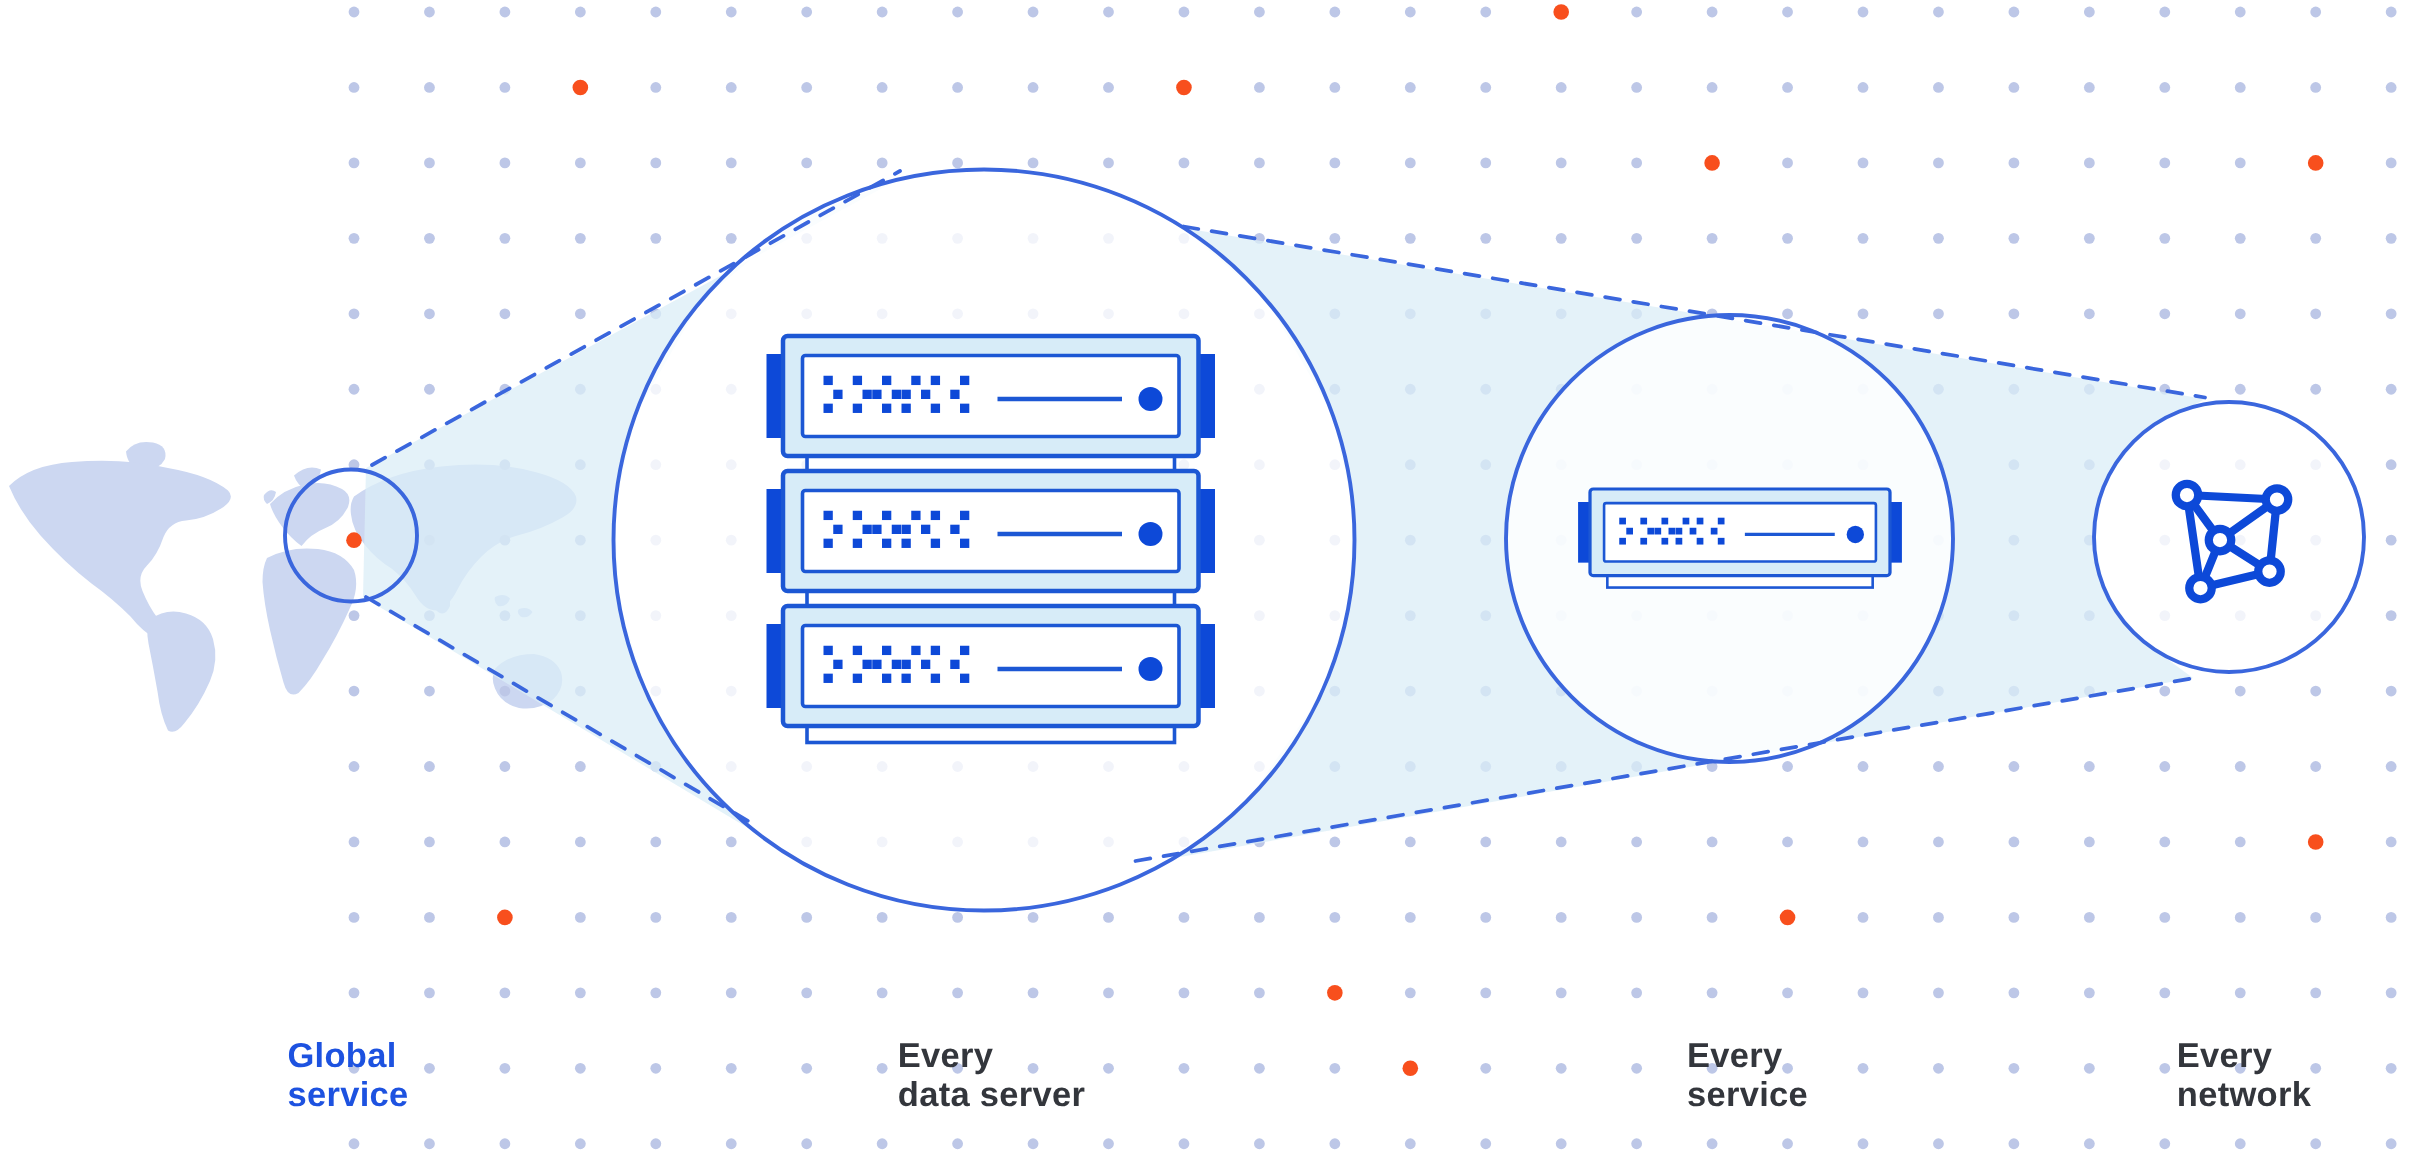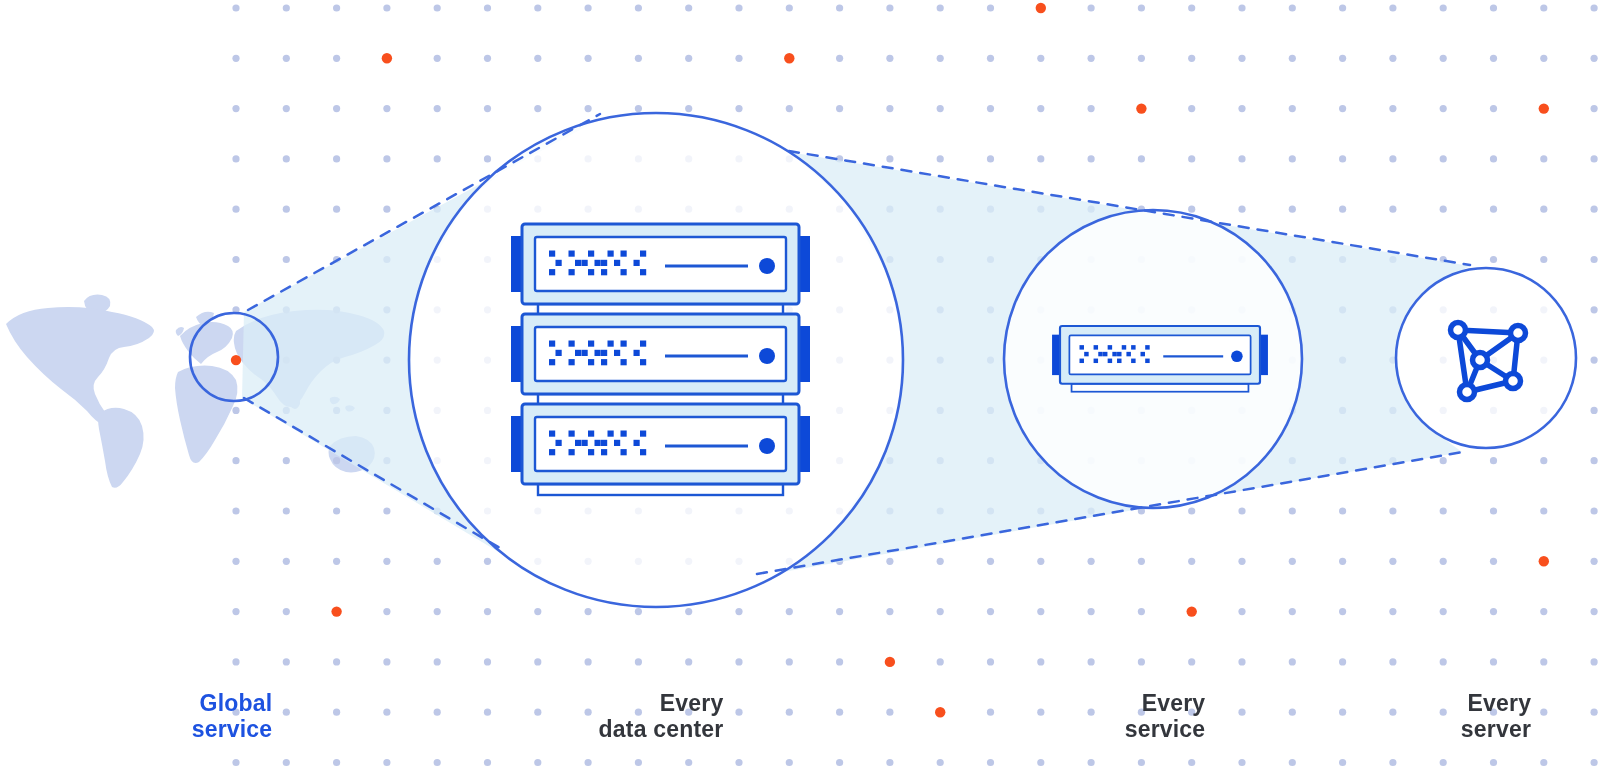--- a/index.html
+++ b/index.html
@@ -10,21 +10,21 @@
   .stage svg{position:absolute;left:0;top:0;}
   .map-land{fill:var(--map-fill);stroke:none;}
   .cone{fill:var(--cone-fill);opacity:.75;}
   .ring{fill:none;stroke:var(--outline-blue);stroke-width:2.6;}
   .bubble{fill:rgba(255,255,255,.8);stroke:var(--outline-blue);stroke-width:2.6;}
   .dash{fill:none;stroke:var(--outline-blue);stroke-width:2.5;stroke-dasharray:10 9;stroke-linecap:round;}
   .net-edge{fill:none;stroke:var(--icon-blue);stroke-width:5.5;stroke-linejoin:round;stroke-linecap:round;}
   .net-node{fill:#fff;stroke:var(--icon-blue);stroke-width:5.5;}
   .caption{
     position:absolute;transform:translateX(-50%);
-    text-align:right;font-weight:bold;font-size:23px;line-height:26px;
+    text-align:left;font-weight:bold;font-size:23px;line-height:26px;
     letter-spacing:.2px;
   }
   .cap-line{display:block;white-space:nowrap;}
 </style>
 </head>
 <body>
 
 <div class="stage">
   <svg id="art" width="1620" height="782" viewBox="0 0 1620 782">
 
@@ -636,23 +636,23 @@
       <path class="dash" d="M757,574 L1463,452"></path>
     </g>
   </svg>
 
   <div class="caption" style="left: 232px; top: 690px; color: rgb(29, 82, 224);">
     <span class="cap-line">Global</span>
     <span class="cap-line">service</span>
   </div>
   <div class="caption" style="left: 661px; top: 690px; color: rgb(51, 54, 60);">
     <span class="cap-line">Every</span>
-    <span class="cap-line">data center</span>
+    <span class="cap-line">data server</span>
   </div>
   <div class="caption" style="left: 1165px; top: 690px; color: rgb(51, 54, 60);">
     <span class="cap-line">Every</span>
     <span class="cap-line">service</span>
   </div>
   <div class="caption" style="left: 1496px; top: 690px; color: rgb(51, 54, 60);">
     <span class="cap-line">Every</span>
-    <span class="cap-line">server</span>
+    <span class="cap-line">network</span>
   </div>
 </div>
 
 </body></html>

